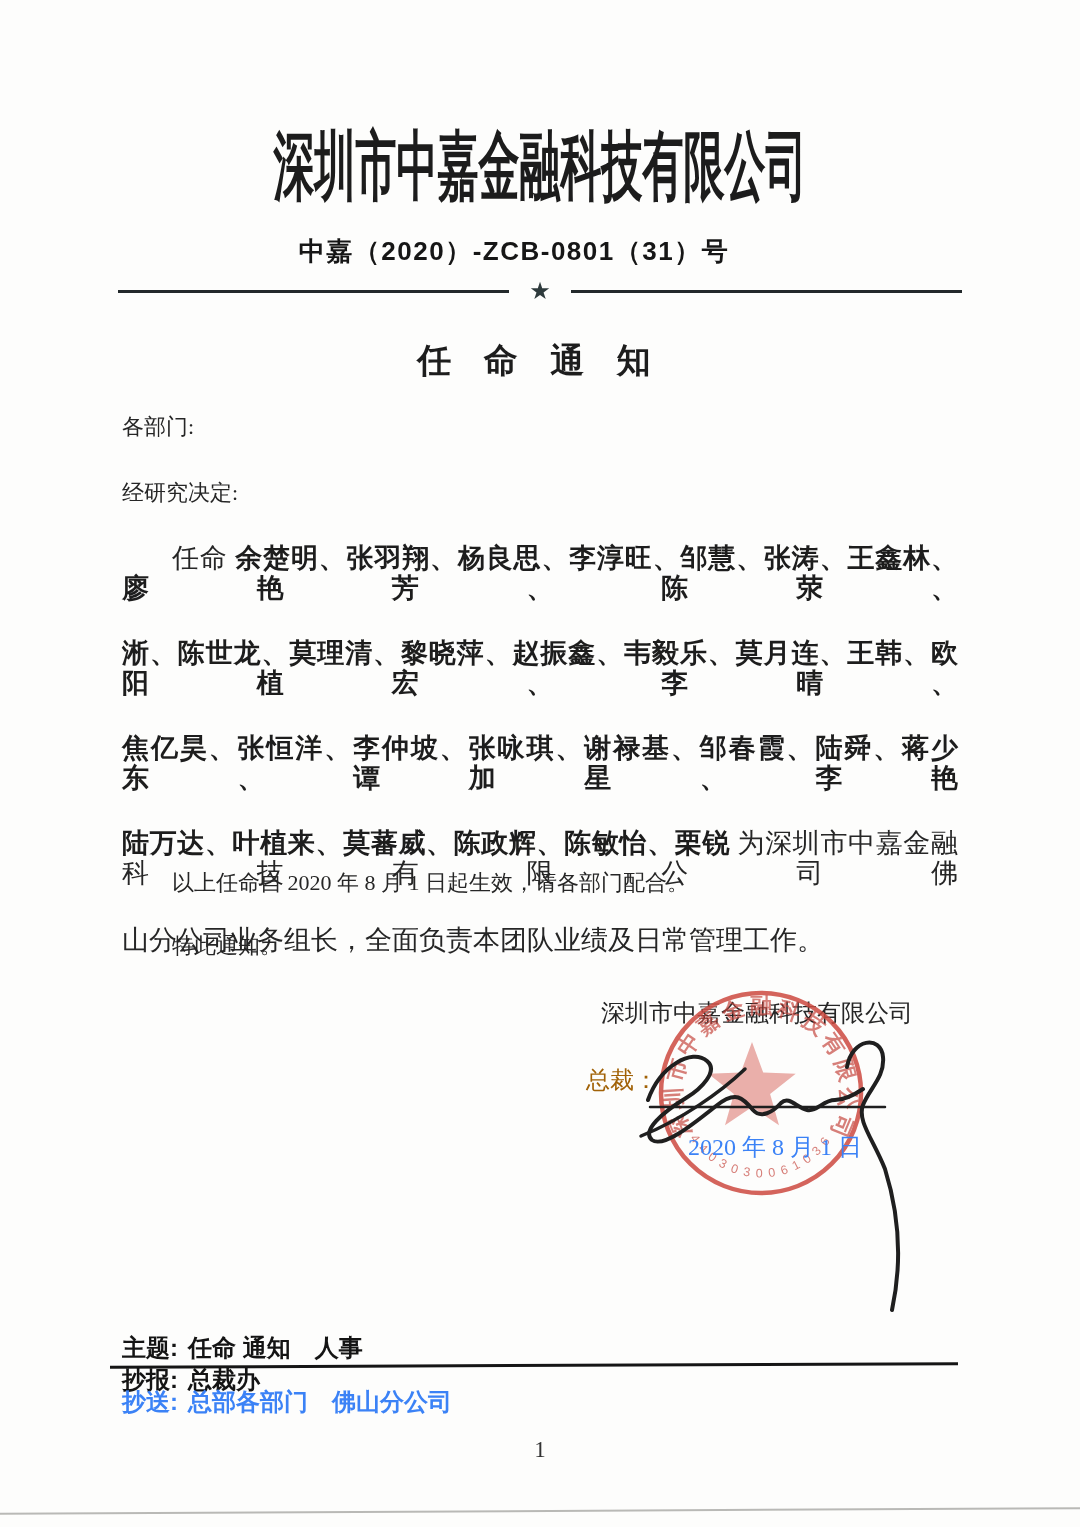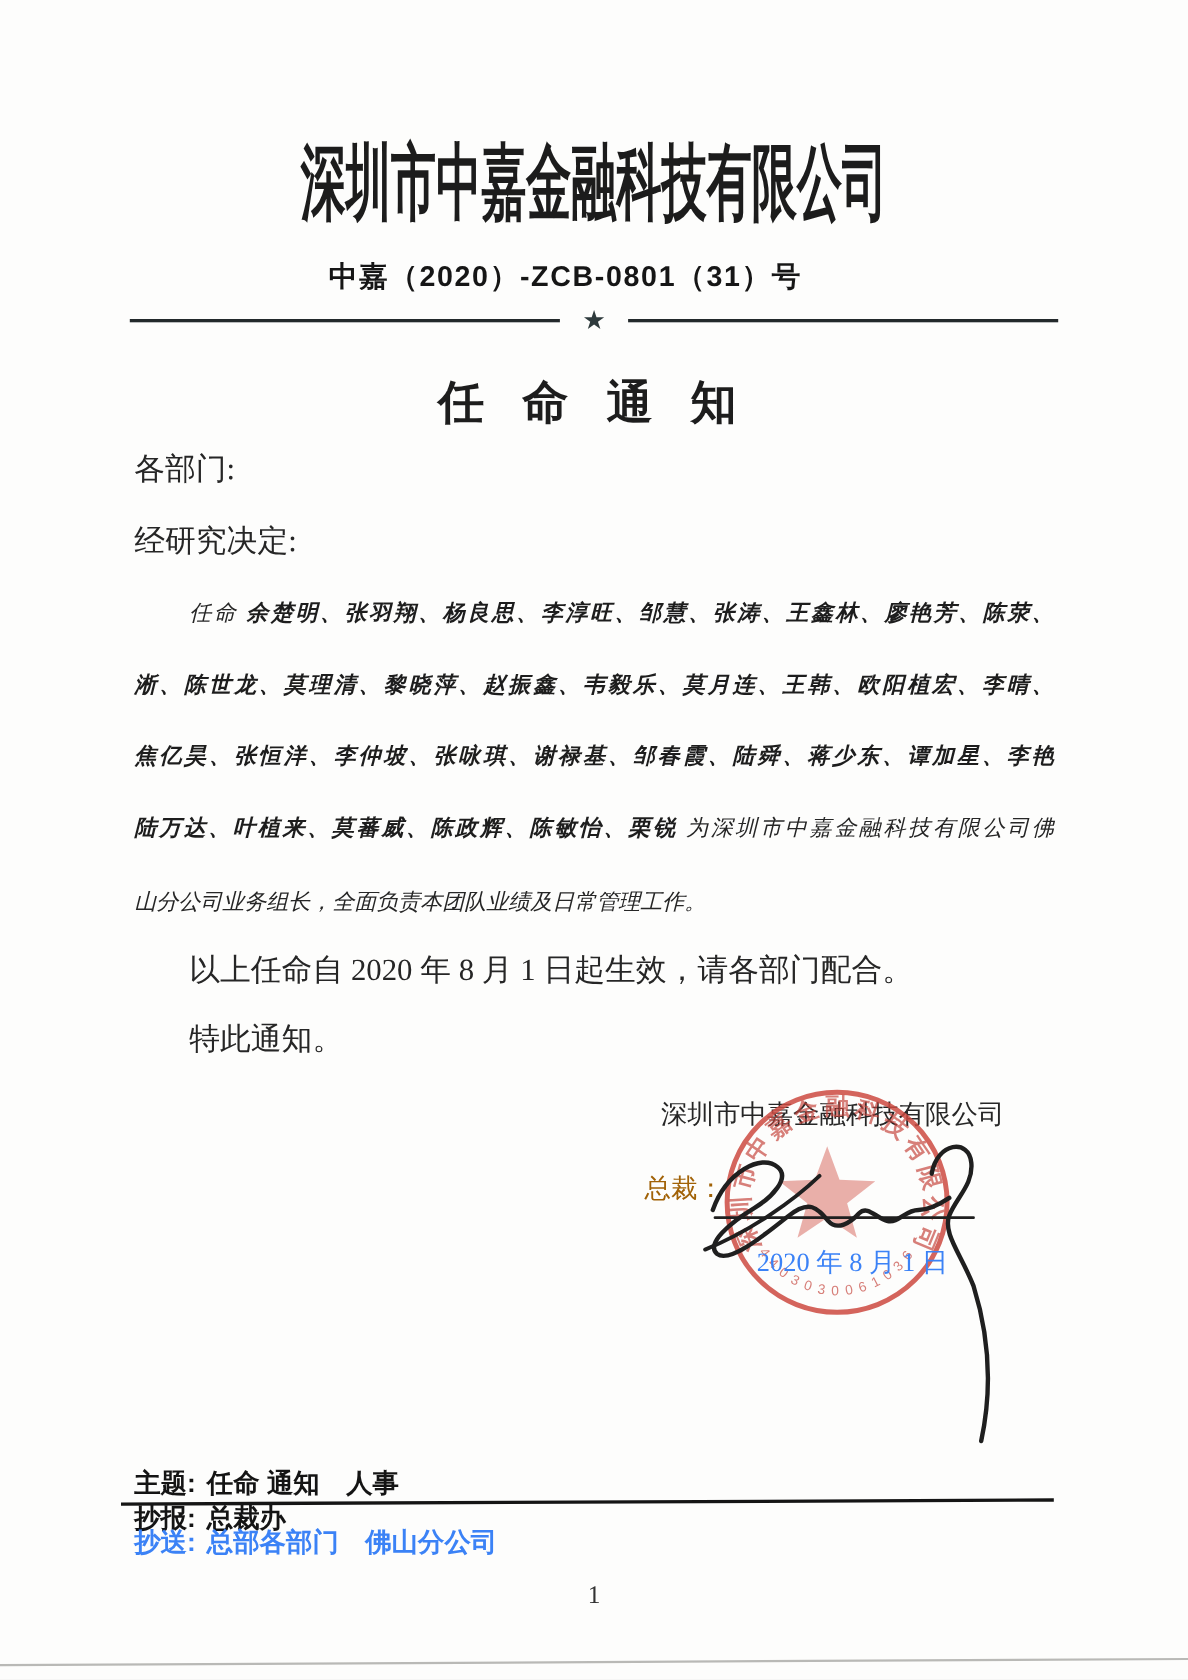--- a/index.html
+++ b/index.html
@@ -50,48 +50,47 @@
     flex:0 0 auto;
     padding:0 20px;
     font-size:24px;line-height:26px;
     color:#2e3a3c;
     font-family:"DejaVu Sans",sans-serif;
   }
   .notice-heading{
     top:338px;left:0;width:1080px;
     text-align:center;
     font-weight:700;
-    font-size:42px;
+    font-size:34px;
     letter-spacing:12px;
     color:#1d1d1d;
     z-index:1;
   }
   
   .body-text{
-    font-size:28px;
+    font-size:22px;
     color:#262626;
     line-height:30px;
     z-index:1;
   }
   .salutation{top:412px;left:122px;}
   .intro{top:478px;left:122px;}
   .appointment{
     top:543px;left:122px;width:836px;
     z-index:1;
   }
   .doc-line{
-    font-size:20px;
+    font-size:27px;
     line-height:30px;
     margin-bottom:35px;
     text-align:justify;
     text-align-last:justify;
     text-justify:inter-character;
     color:#262626;
     white-space:normal;
-    font-style:italic;
   }
   .doc-line.indent{text-indent:50px;}
   .doc-line.last{text-align-last:left;margin-top:37px;}
   .doc-line .bold-names{font-weight:700;color:#1d1d1d;}
   .effective{top:868px;left:122px;width:836px;text-indent:50px;}
   .closing{top:931px;left:122px;width:836px;text-indent:50px;}
   
   .sig-company{top:997px;left:601px;font-size:24px;color:#262626;z-index:1;}
   .sig-role{top:1064px;left:586px;font-size:24px;color:#a16207;z-index:1;}
   .sig-date{top:1131px;left:688px;font-size:24px;color:#3b82f6;z-index:3;}

